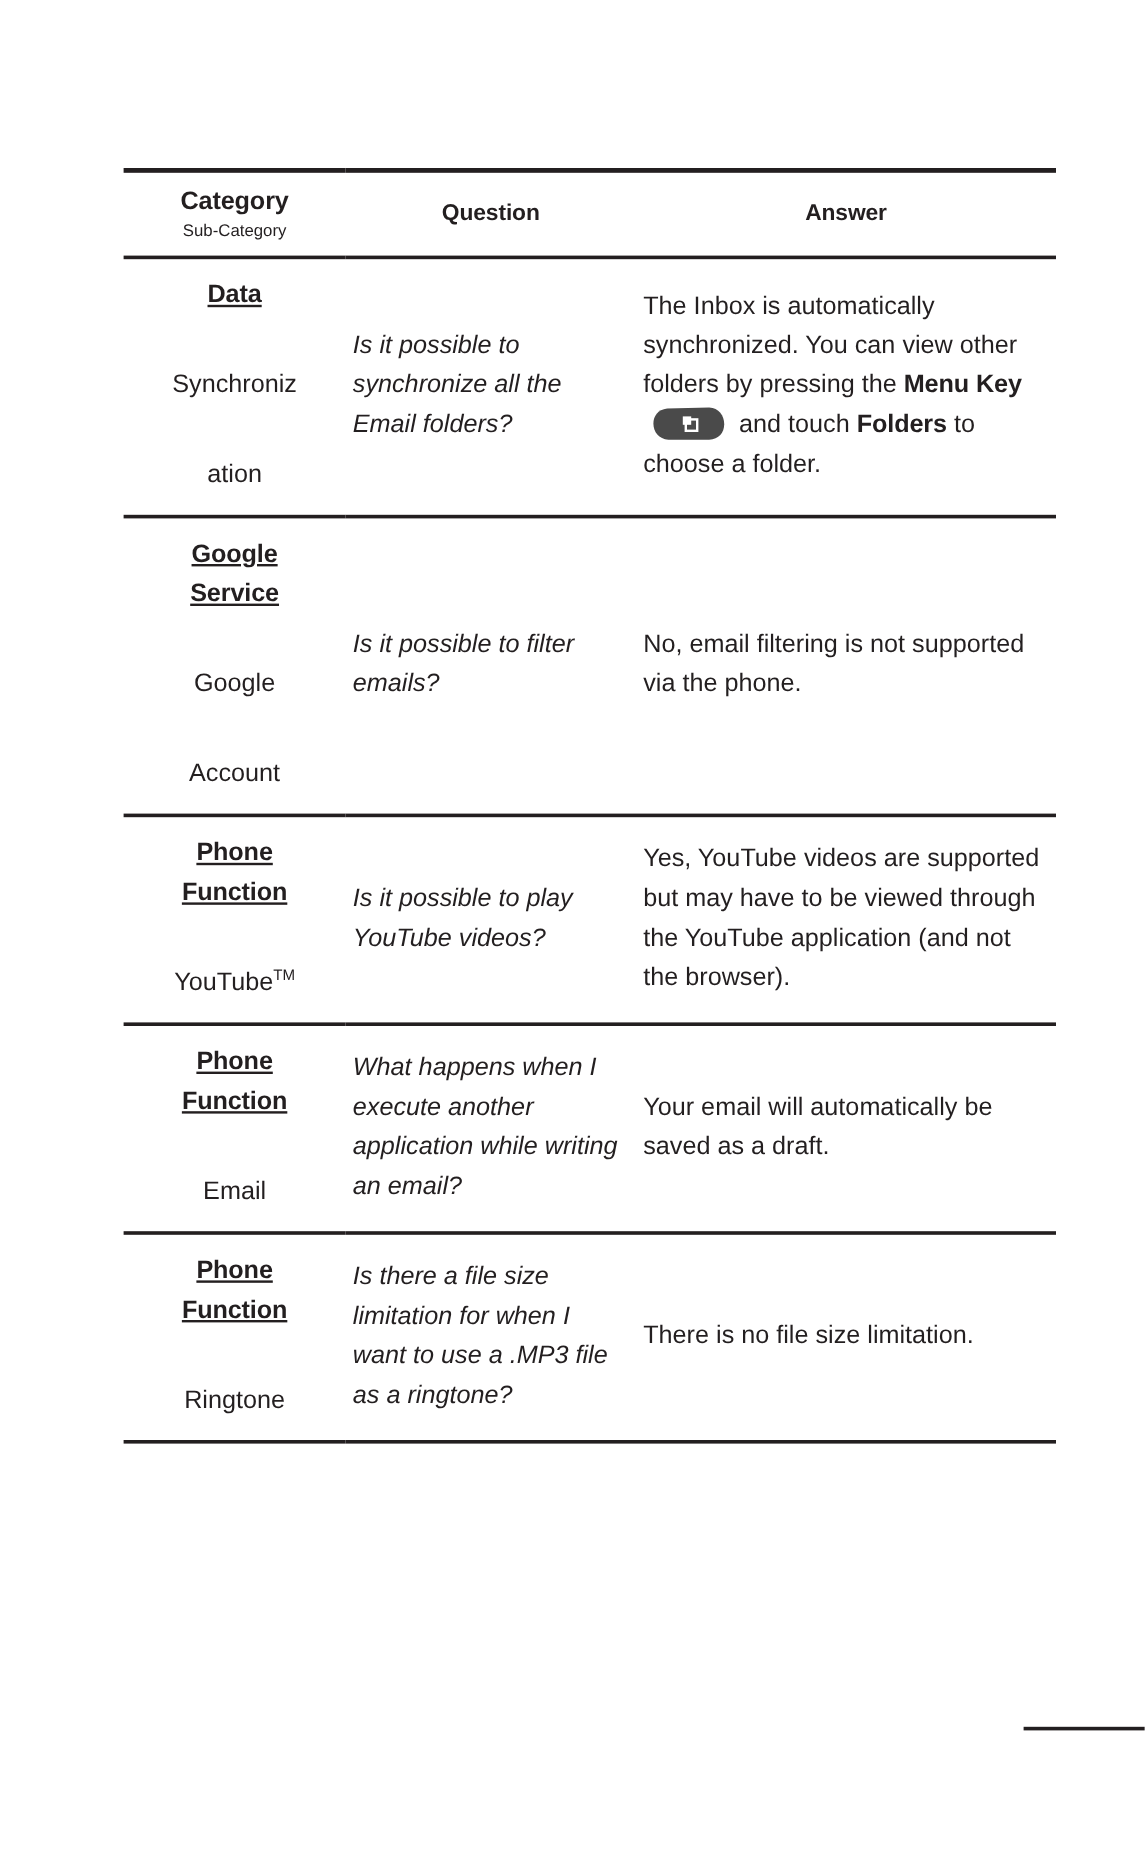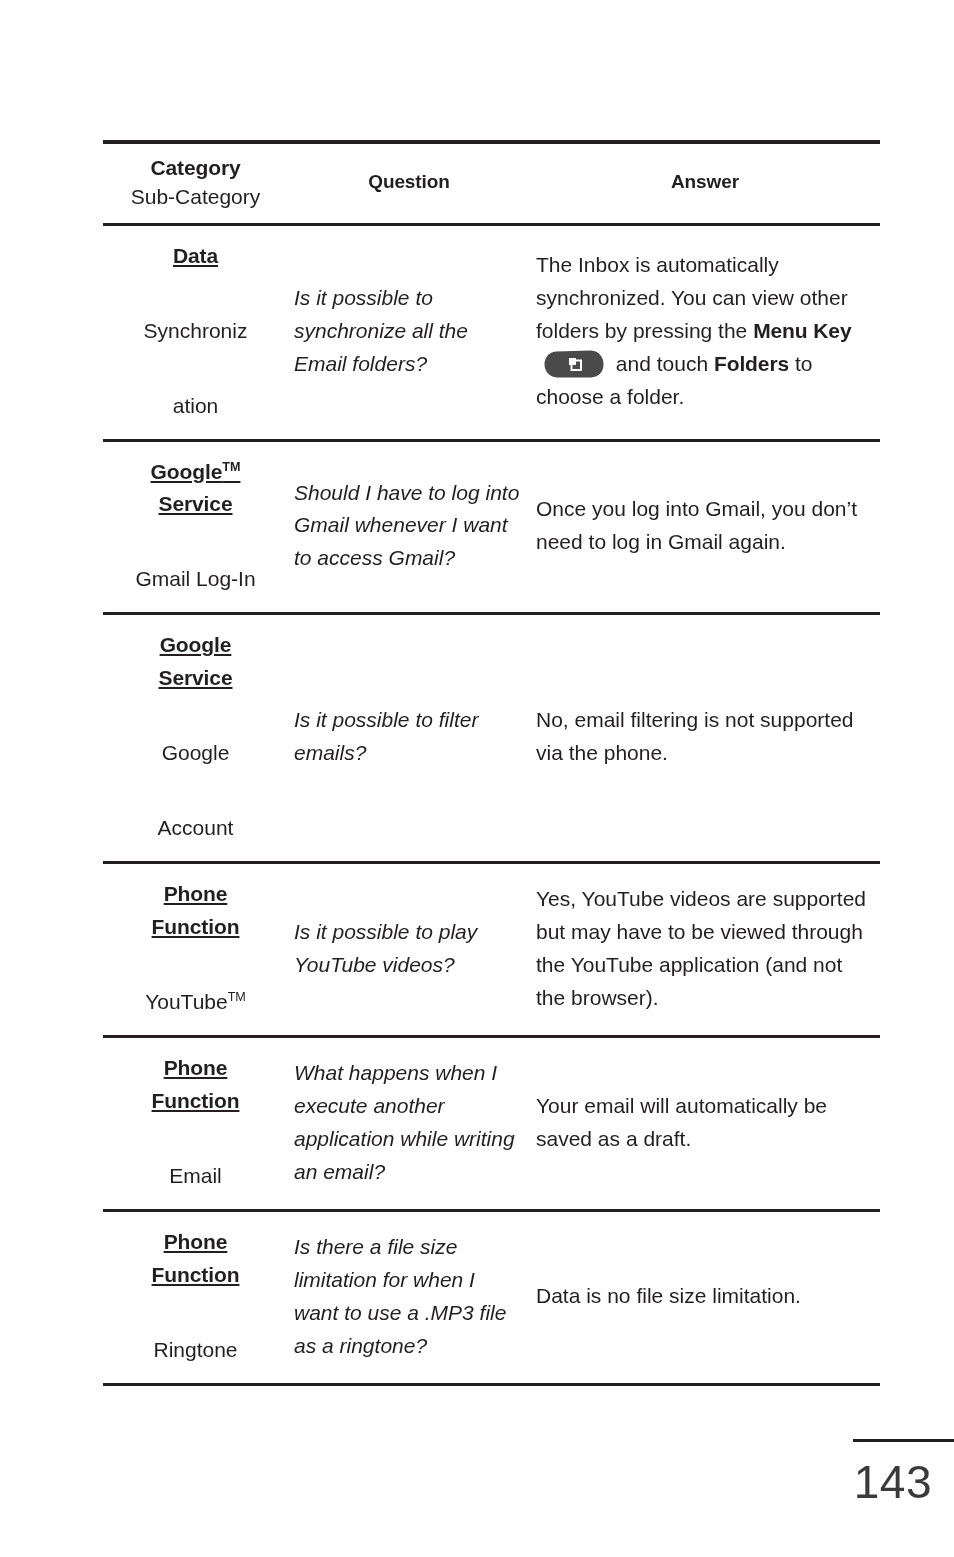--- a/index.html
+++ b/index.html
@@ -50,21 +50,21 @@
   }
   .hdr-cat .cat-main {
     display: block;
     font-weight: bold;
     font-size: 21px;
     letter-spacing: -0.1px;
   }
   .hdr-cat .cat-sub {
     display: block;
     font-weight: normal;
-    font-size: 21px;
+    font-size: 14px;
     margin-top: 2px;
   }
   .hdr-plain {
     text-align: center;
     font-weight: bold;
     font-size: 19px;
     letter-spacing: -0.1px;
   }
 
   .faq-table tbody td {
@@ -178,29 +178,20 @@
         <td class="cell-que">Is it possible to synchronize all the Email folders?</td>
         <td class="cell-ans">
           <span>The Inbox is automatically synchronized. You can view other folders by pressing the </span><b>Menu Key</b><span class="menu-key-icon"><svg width="62" height="30" viewBox="0 0 62 30" xmlns="http://www.w3.org/2000/svg">
                   <path d="M13 2.5 C5 3.5 1.5 9 1.5 15 C1.5 22 6 28 14 28.5 L48 28.5 C56 28 60.5 22.5 60.5 15.5 C60.5 8 56 2 48 1.5 Z" fill="#4a4a4a"></path>
                   <rect x="26" y="9" width="7" height="7" fill="#ffffff"></rect>
                   <rect x="28.5" y="11.5" width="9.5" height="9.5" fill="none" stroke="#ffffff" stroke-width="2"></rect>
                 </svg></span><span> and touch </span><b>Folders</b><span>  to choose a folder.</span>
         </td>
       </tr>
 
-      <tr>
-        <td class="cell-cat">
-          <span class="cat-name"><span>Google</span><sup class="tm">TM</sup></span>
-          <span class="cat-name">Service</span>
-          <span class="cat-sub">Gmail Log-In</span>
-        </td>
-        <td class="cell-que">Should I have to log into Gmail whenever I want to access Gmail?</td>
-        <td class="cell-ans">Once you log into Gmail, you don’t need to log in Gmail again.</td>
-      </tr>
 
       <tr>
         <td class="cell-cat">
           <span class="cat-name">Google</span>
           <span class="cat-name">Service</span>
           <span class="cat-sub">Google</span>
           <span class="cat-sub">Account</span>
         </td>
         <td class="cell-que">Is it possible to filter emails?</td>
         <td class="cell-ans">No, email filtering is not supported via the phone.</td>
@@ -226,22 +217,21 @@
         <td class="cell-ans">Your email will automatically be saved as a draft.</td>
       </tr>
 
       <tr>
         <td class="cell-cat">
           <span class="cat-name">Phone</span>
           <span class="cat-name">Function</span>
           <span class="cat-sub">Ringtone</span>
         </td>
         <td class="cell-que">Is there a file size limitation for when I want to use a .MP3 file as a ringtone?</td>
-        <td class="cell-ans">Data is no file size limitation.</td>
+        <td class="cell-ans">There is no file size limitation.</td>
       </tr>
 
     </tbody>
   </table>
 
   <div class="footer-rule"></div>
-  <div class="page-number">143</div>
 
 </div>
 
 </body></html>

